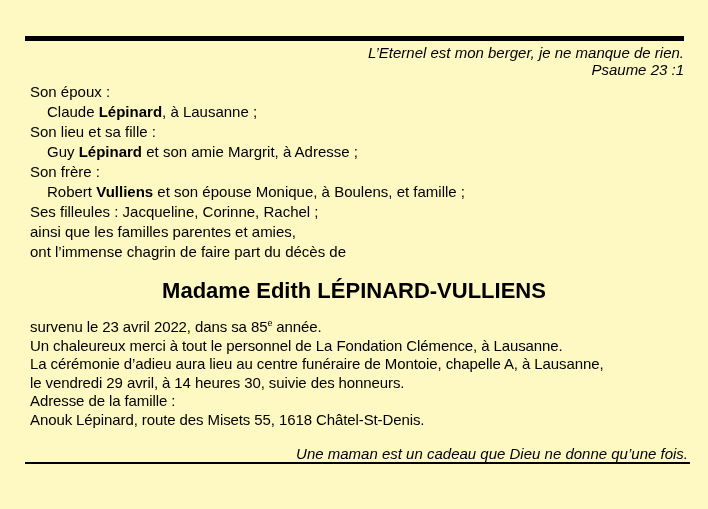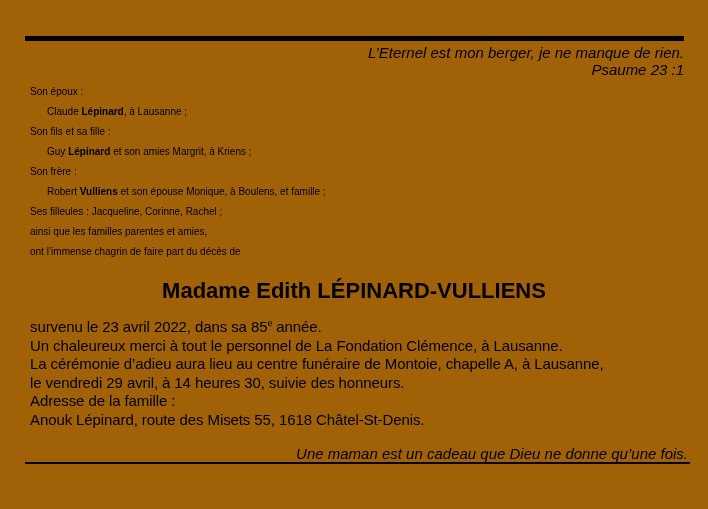--- a/index.html
+++ b/index.html
@@ -4,21 +4,21 @@
 <style>
   html, body {
     margin: 0;
     padding: 0;
     background: #ffffff;
   }
   .page {
     position: relative;
     width: 708px;
     height: 509px;
-    background: #a16207;
+    background: #fef9c3;
     color: #000000;
     font-family: "Liberation Sans", sans-serif;
     overflow: hidden;
   }
   .rule-thick {
     position: absolute;
     left: 25px;
     top: 36px;
     width: 659px;
     height: 5px;
@@ -32,21 +32,21 @@
     text-align: right;
     font-style: italic;
     font-size: 15px;
     line-height: 17px;
   }
   .family-block {
     position: absolute;
     top: 82px;
     left: 30px;
     right: 20px;
-    font-size: 10px;
+    font-size: 15px;
     line-height: 20px;
   }
   .family-block .indent {
     padding-left: 17px;
   }
   .bold {
     font-weight: bold;
   }
   .deceased-title {
     position: absolute;
@@ -98,22 +98,22 @@
   <div class="rule-thick"></div>
 
   <div class="epigraph">
     <div>L’Eternel est mon berger, je ne manque de rien.</div>
     <div>Psaume 23 :1</div>
   </div>
 
   <div class="family-block">
       <div class="line"><span>Son époux :</span></div>
       <div class="line indent"><span>Claude </span><span class="bold">Lépinard</span><span>, à Lausanne ;</span></div>
-      <div class="line"><span>Son fils et sa fille :</span></div>
-      <div class="line indent"><span>Guy </span><span class="bold">Lépinard</span><span> et son amies Margrit, à Kriens ;</span></div>
+      <div class="line"><span>Son lieu et sa fille :</span></div>
+      <div class="line indent"><span>Guy </span><span class="bold">Lépinard</span><span> et son amie Margrit, à Adresse ;</span></div>
       <div class="line"><span>Son frère :</span></div>
       <div class="line indent"><span>Robert </span><span class="bold">Vulliens</span><span> et son épouse Monique, à Boulens, et famille ;</span></div>
       <div class="line"><span>Ses filleules : Jacqueline, Corinne, Rachel ;</span></div>
       <div class="line"><span>ainsi que les familles parentes et amies,</span></div>
       <div class="line"><span>ont l’immense chagrin de faire part du décès de</span></div>
     </div>
 
   <div class="deceased-title">Madame Edith LÉPINARD-VULLIENS</div>
 
   <div class="details-block">

